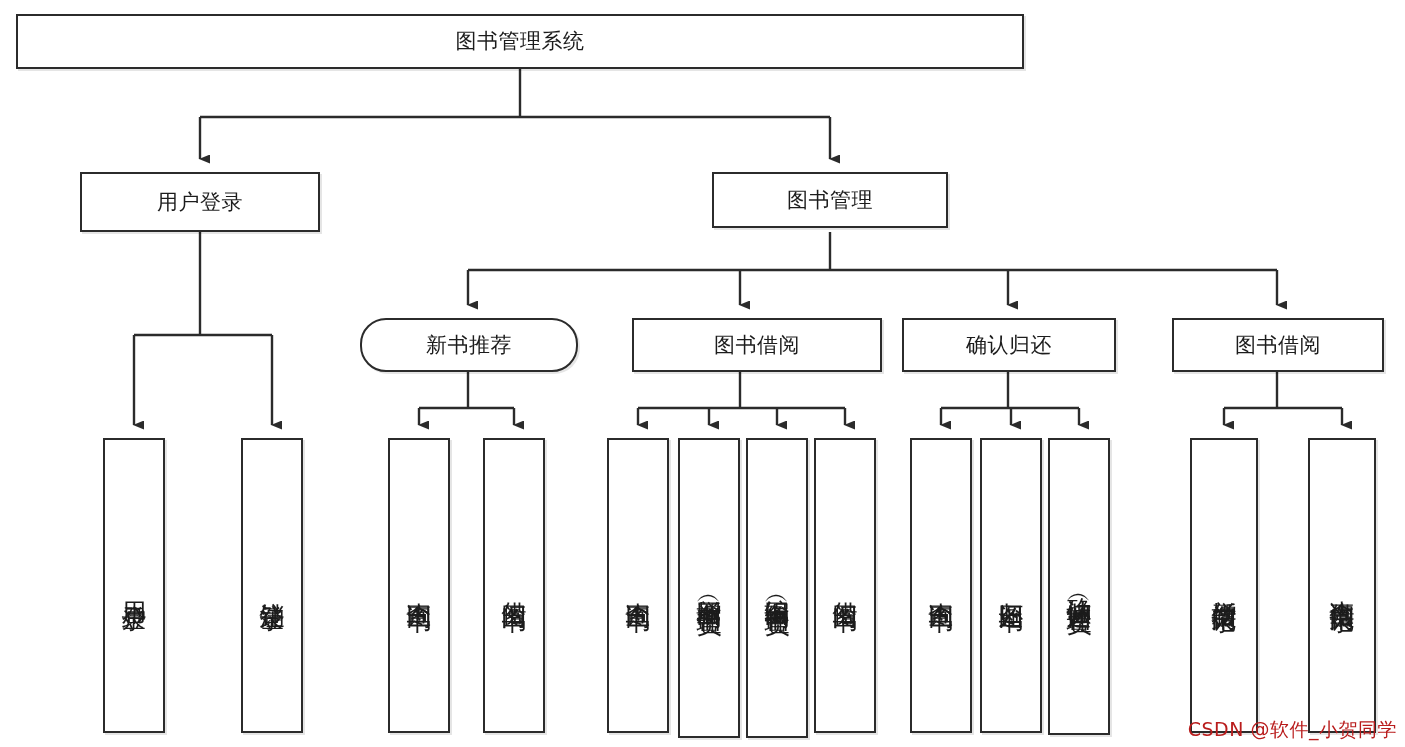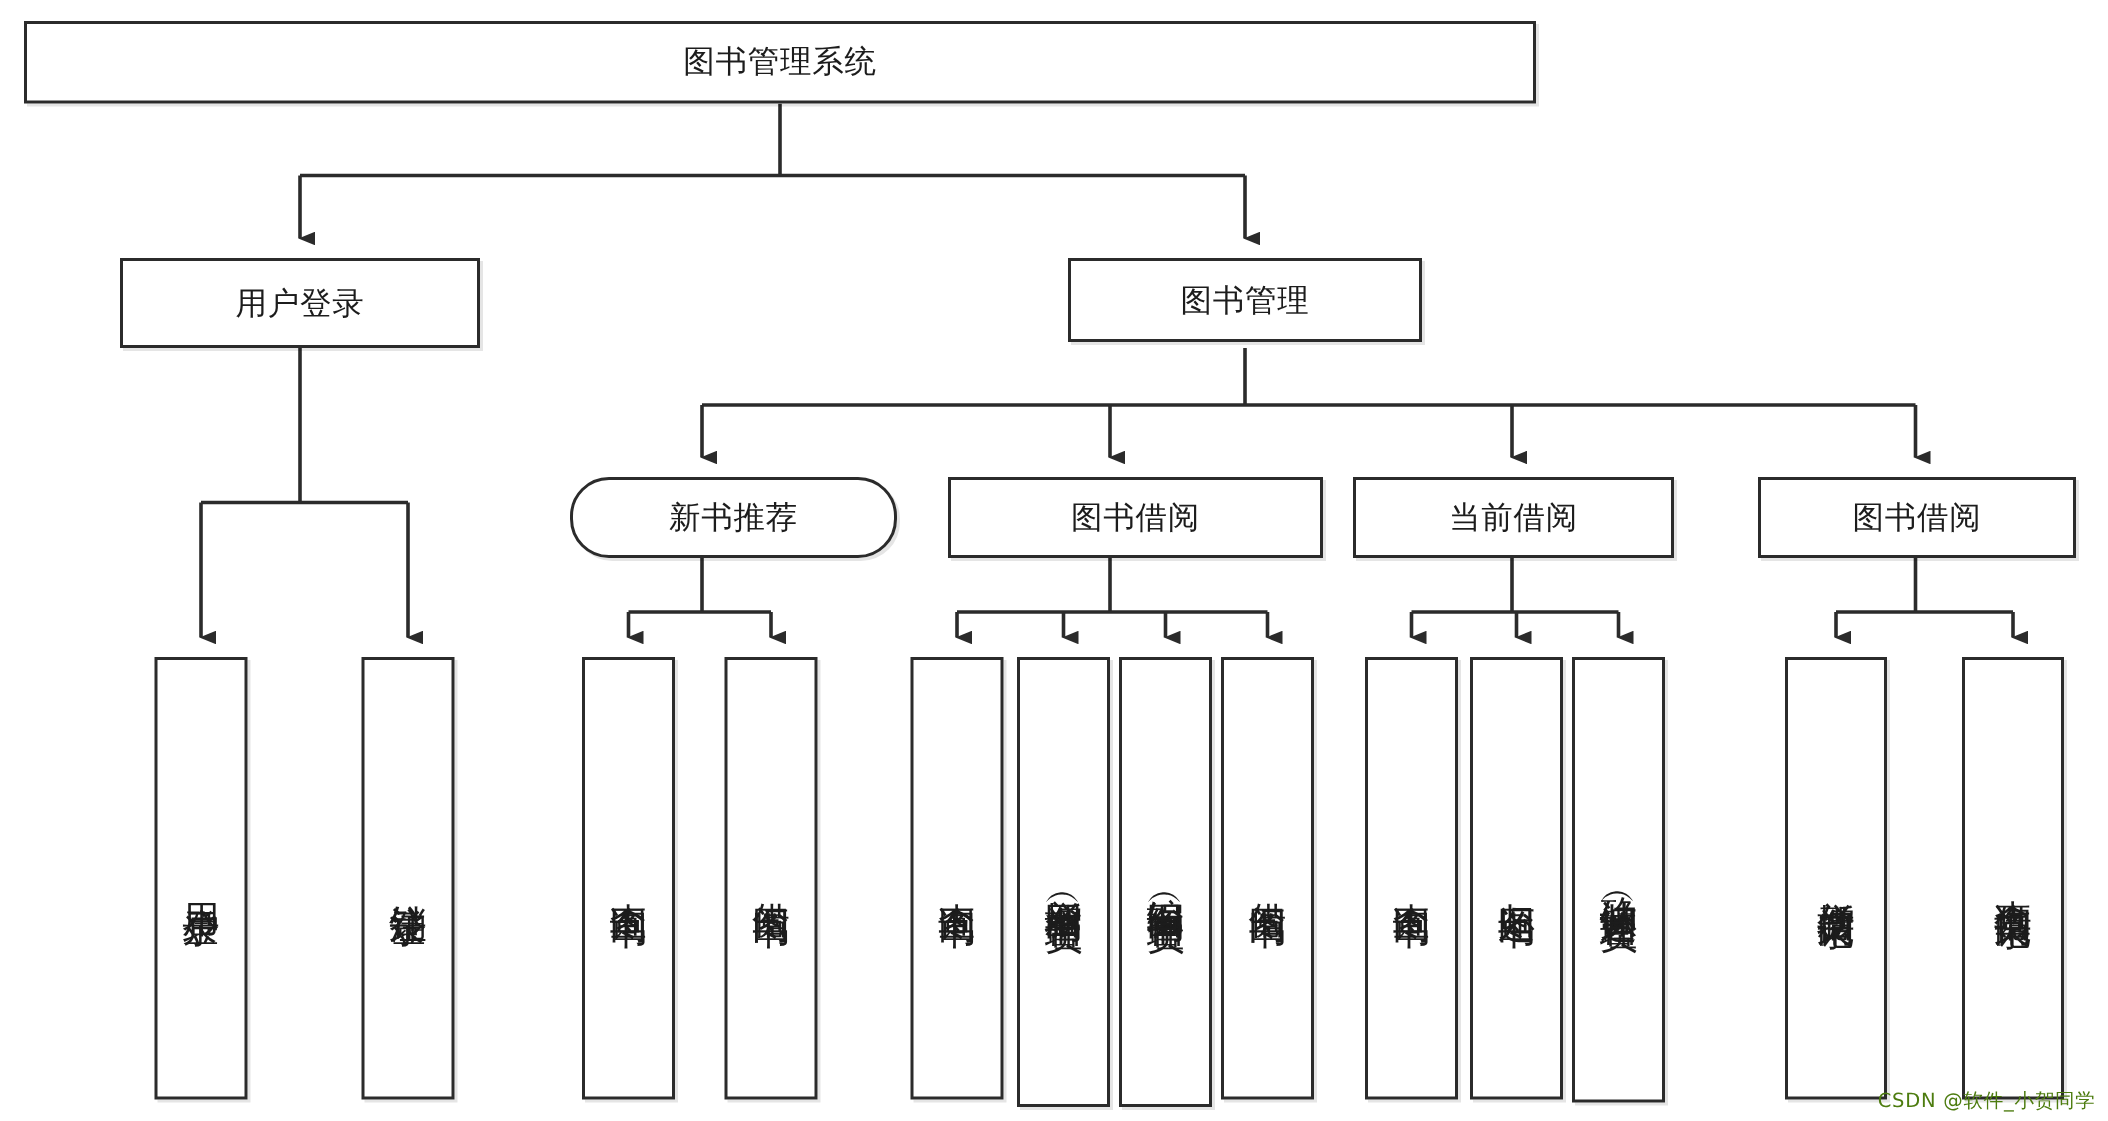--- a/index.html
+++ b/index.html
@@ -55,22 +55,22 @@
     text-orientation: upright;
     font-size: 25px;
     line-height: 1.08;
     letter-spacing: 2px;
     white-space: nowrap;
   }
   #watermark {
     position: absolute;
     right: 8px;
     bottom: 4px;
-    font-size: 13px;
-    color: #4d7c0f;
+    font-size: 19px;
+    color: #b91c1c;
     letter-spacing: 0.5px;
     z-index: 5;
     white-space: nowrap;
     font-family: "DejaVu Sans", "Liberation Sans", sans-serif;
   }
 </style>
 </head>
 <body>
 
 <div id="diagram-root">
@@ -121,28 +121,28 @@
   <div id="nodes-layer">
       <div class="node horizontal" style="left: 16px; top: 14px; width: 1008px; height: 55px;">
         <span class="label">图书管理系统</span>
       </div>
       <div class="node horizontal" style="left: 80px; top: 172px; width: 240px; height: 60px;">
         <span class="label">用户登录</span>
       </div>
       <div class="node horizontal" style="left: 712px; top: 172px; width: 236px; height: 56px;">
         <span class="label">图书管理</span>
       </div>
-      <div class="node horizontal" style="left: 380px; top: 318px; width: 218px; height: 54px; border-radius: 26px;">
+      <div class="node horizontal" style="left: 360px; top: 318px; width: 218px; height: 54px; border-radius: 26px;">
         <span class="label">新书推荐</span>
       </div>
       <div class="node horizontal" style="left: 632px; top: 318px; width: 250px; height: 54px;">
         <span class="label">图书借阅</span>
       </div>
       <div class="node horizontal" style="left: 902px; top: 318px; width: 214px; height: 54px;">
-        <span class="label">当前借阅</span>
+        <span class="label">确认归还</span>
       </div>
       <div class="node horizontal" style="left: 1172px; top: 318px; width: 212px; height: 54px;">
         <span class="label">图书借阅</span>
       </div>
       <div class="node vertical" style="left: 103px; top: 438px; width: 62px; height: 295px;">
         <span class="label">用户登录</span>
       </div>
       <div class="node vertical" style="left: 241px; top: 438px; width: 62px; height: 295px;">
         <span class="label">注销登录</span>
       </div>

